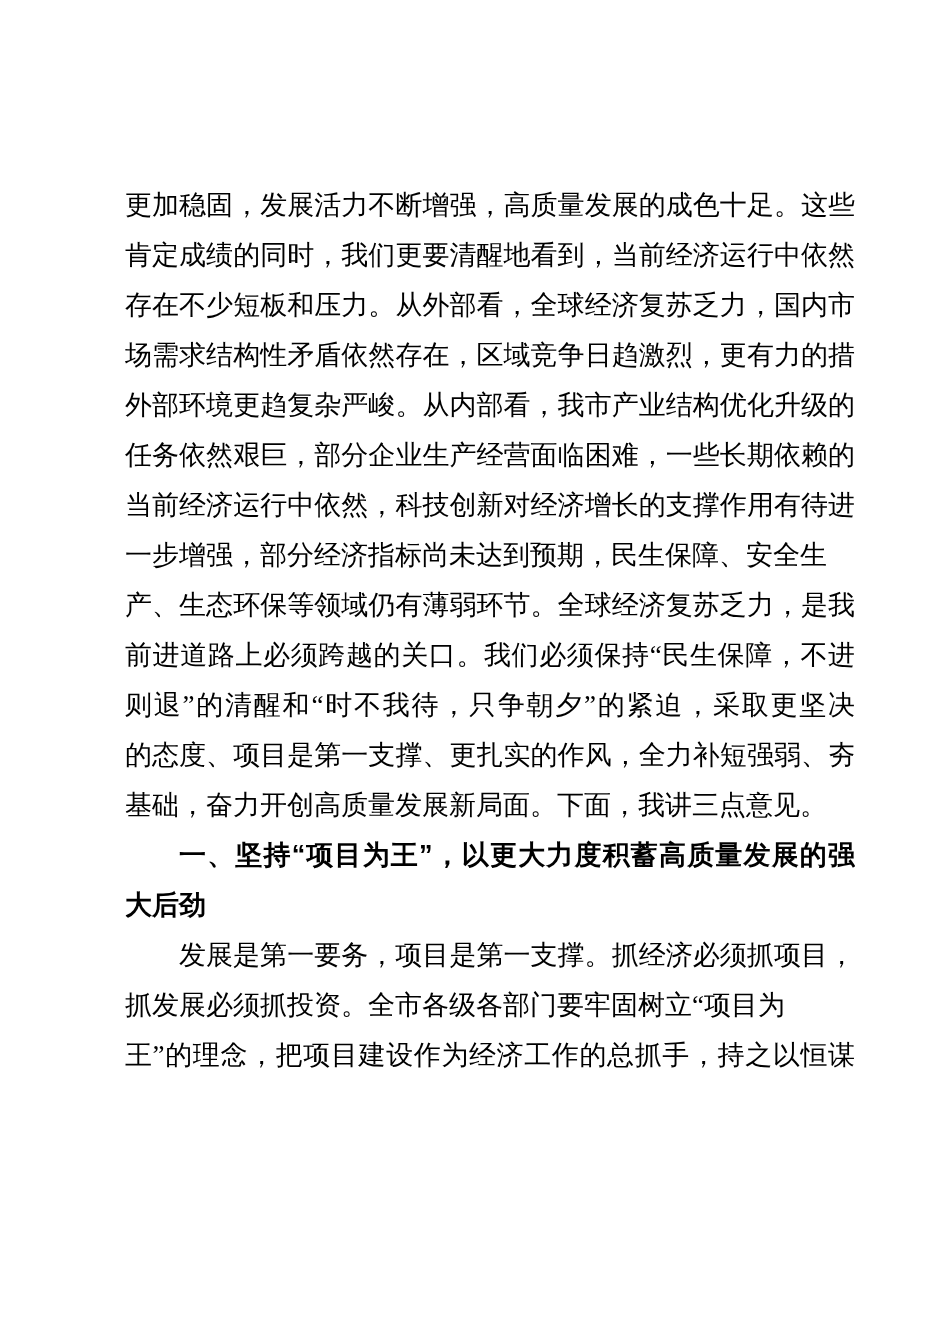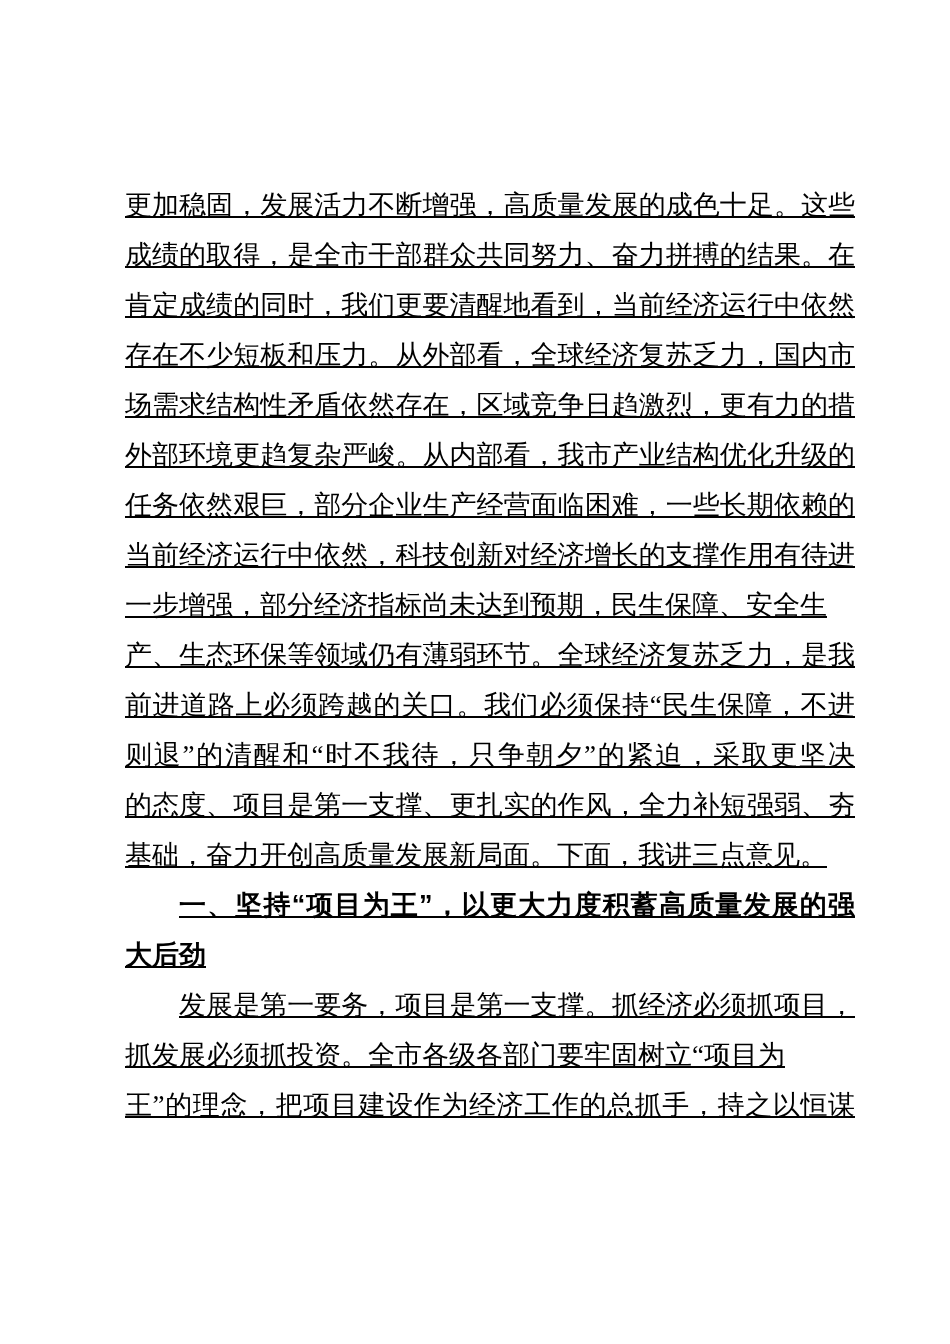--- a/index.html
+++ b/index.html
@@ -13,21 +13,20 @@
     height: 1344px;
     background: #ffffff;
     overflow: hidden;
   }
   .content {
     position: absolute;
     left: 125px;
     top: 180px;
     width: 730px;
     color: #000000;
-    text-decoration: underline;
   }
   .line {
     height: 50px;
     line-height: 50px;
     font-size: 27px;
     font-family: "Liberation Serif", "DejaVu Serif", serif;
     font-weight: normal;
     color: #000000;
     text-align: justify;
     text-align-last: justify;
@@ -46,21 +45,20 @@
   }
 </style>
 </head>
 <body>
 
 <div class="page">
   <div class="content">
 
     <div class="paragraph">
       <div class="line">更加稳固，发展活力不断增强，高质量发展的成色十足。这些</div>
-      <div class="line">成绩的取得，是全市干部群众共同努力、奋力拼搏的结果。在</div>
       <div class="line">肯定成绩的同时，我们更要清醒地看到，当前经济运行中依然</div>
       <div class="line">存在不少短板和压力。从外部看，全球经济复苏乏力，国内市</div>
       <div class="line">场需求结构性矛盾依然存在，区域竞争日趋激烈，更有力的措施</div>
       <div class="line">外部环境更趋复杂严峻。从内部看，我市产业结构优化升级的</div>
       <div class="line">任务依然艰巨，部分企业生产经营面临困难，一些长期依赖的</div>
       <div class="line">当前经济运行中依然，科技创新对经济增长的支撑作用有待进</div>
       <div class="line nofill">一步增强，部分经济指标尚未达到预期，民生保障、安全生</div>
       <div class="line">产、生态环保等领域仍有薄弱环节。全球经济复苏乏力，是我们</div>
       <div class="line">前进道路上必须跨越的关口。我们必须保持“民生保障，不进</div>
       <div class="line">则退”的清醒和“时不我待，只争朝夕”的紧迫，采取更坚决</div>

